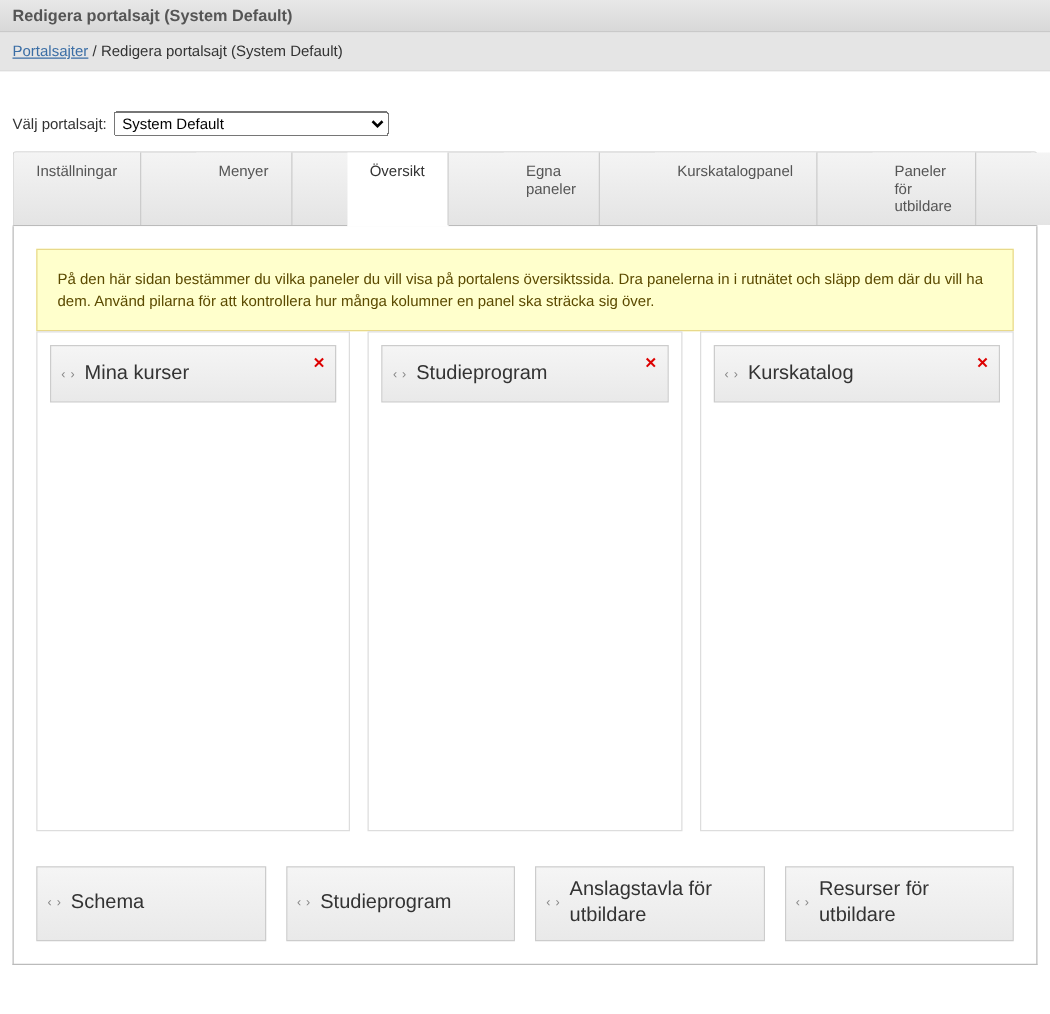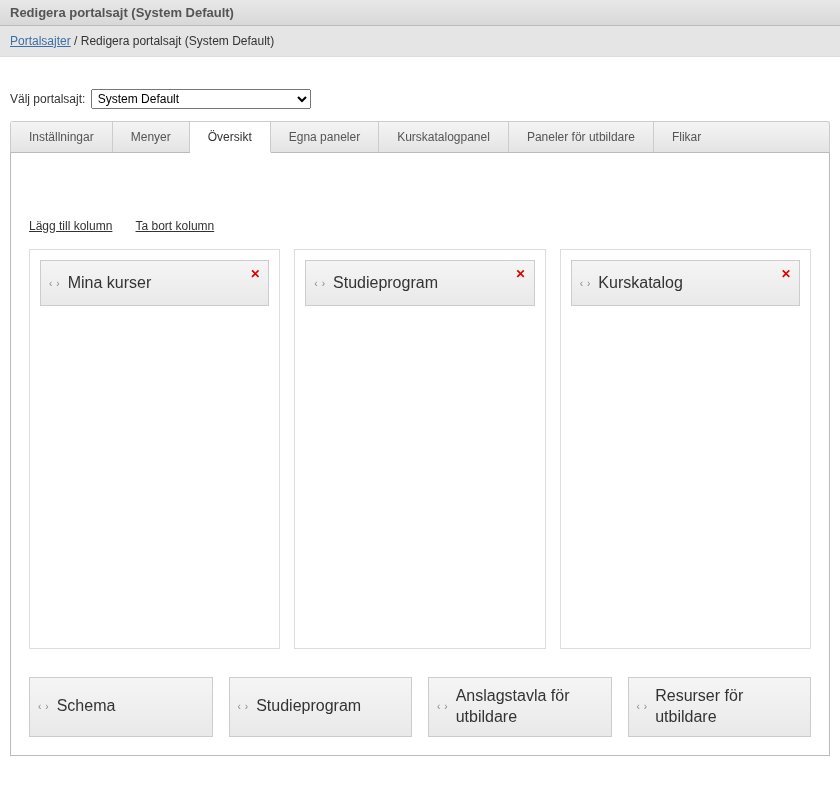--- a/index.html
+++ b/index.html
@@ -5,21 +5,21 @@
 * { box-sizing: border-box; margin: 0; padding: 0; }
 body { font-family: Verdana, Arial, sans-serif; font-size: 12px; color: #333; background: #fff; }
 .header-bar { background: linear-gradient(#e8e8e8,#d8d8d8); border-bottom: 1px solid #bbb; padding: 5px 10px; }
 .header-title { font-weight: bold; color: #555; font-size: 13px; }
 .breadcrumb-bar { background: #e5e5e5; padding: 8px 10px; border-bottom: 1px solid #ddd; font-size: 12px; }
 .breadcrumb-bar a { color: #3b6ea5; text-decoration: underline; }
 .selector-row { padding: 12px 10px; }
 .selector-row label { margin-right: 2px; }
 .selector-row select { font-size: 12px; padding: 1px 2px; width: 220px; margin-top: 20px; }
 .tabs-wrap { margin: 0 10px; }
-.tabs { display: flex; border-bottom: 1px solid #bbb; background: linear-gradient(#f4f4f4,#e4e4e4); border-top: 1px solid #ccc; border-left: 1px solid #ccc; border-right: 1px solid #ccc; border-radius: 3px 3px 0 0; }
+.tabs { display: flex; border-bottom: 1px solid #bbb; background: linear-gradient(#f4f4f4,#e4e4e4); border-top: 1px solid #ccc; border-left: 1px solid #ccc; border-right: 1px solid #ccc; border-radius: 3px 3px 0 0; gap: 44px; }
 .tab { padding: 8px 18px; color: #555; cursor: pointer; border-right: 1px solid #ccc; background: linear-gradient(#f4f4f4,#e4e4e4); }
 .tab:last-child { border-right: none; text-align: center; }
 .tab.active { background: #fff; font-weight: normal; color: #333; border-bottom: 1px solid #fff; margin-bottom: -1px; }
 .content { border: 1px solid #bbb; border-top: none; padding: 18px; }
 .help-box { background: #ffffcc; border: 1px solid #e8d98b; padding: 14px 16px; color: #5b4a00; line-height: 1.5; }
 .actions-row { margin: 48px 0 16px 0; }
 .actions-row a { color: #333; text-decoration: underline; margin-right: 20px; font-size: 12px; }
 .grid { display: flex; gap: 14px; border: 0; }
 .col { flex: 1; border: 1px solid #ddd; padding: 10px; min-height: 400px; background: #fff; }
 .panel-chip { background: linear-gradient(#f5f5f5,#e9e9e9); border: 1px solid #ccc; padding: 8px 8px; position: relative; display: flex; align-items: center; min-height: 46px; }
@@ -56,25 +56,22 @@
     <div class="tab">Menyer</div>
     <div class="tab active">Översikt</div>
     <div class="tab">Egna paneler</div>
     <div class="tab">Kurskatalogpanel</div>
     <div class="tab">Paneler för utbildare</div>
     <div class="tab">Flikar</div>
   </div>
 
   <div class="content">
 
+    <div class="help-box">På den här sidan bestämmer du vilka paneler du vill visa på portalens översiktssida. Dra panelerna in i rutnätet och släpp dem där du vill ha dem. Använd pilarna för att kontrollera hur många kolumner en panel ska sträcka sig över.</div>
 
-    <div class="actions-row">
-      <a href="#">Lägg till kolumn</a>
-      <a href="#">Ta bort kolumn</a>
-    </div>
 
     <div class="grid">
       <div class="col">
         <div class="panel-chip">
           <span class="arrow-group">
             <span class="arrow">‹</span>
             <span class="arrow">›</span>
           </span>
           <span class="panel-label">Mina kurser</span>
           <span class="close-x">✕</span>

